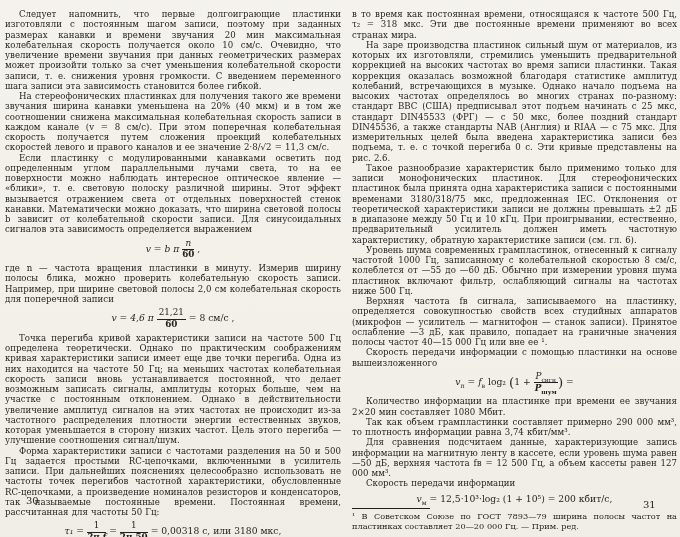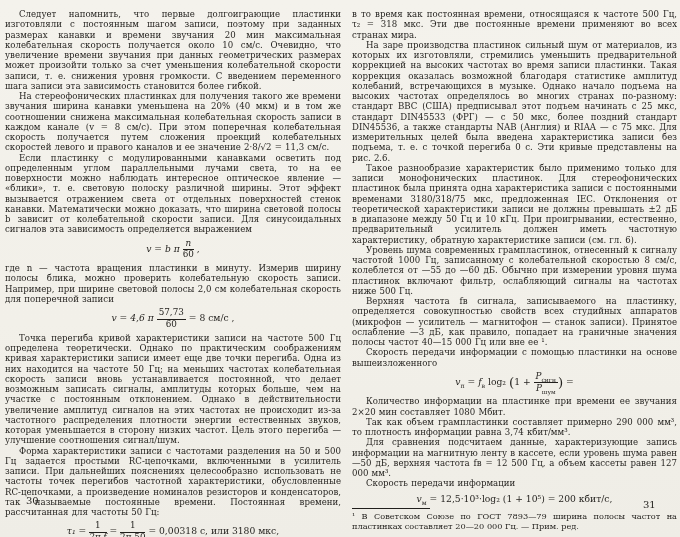--- a/index.html
+++ b/index.html
@@ -30,21 +30,21 @@
   }
   .formula i { font-style:italic; }
   .frac {
     display:inline-block;
     vertical-align:middle;
     text-align:center;
     line-height:1.12;
     font-size:8.8px;
   }
   .frac .num { display:block; border-bottom:0.8px solid #211f1c; padding:0 2px 0.5px 2px; }
-  .frac .den { display:block; padding-top:0.5px; }
+  .frac .den { display:block; padding-top:0.5px;font-weight:bold; }
   .bigparen { font-size:145%; vertical-align:middle; font-style:normal; }
   sub { font-size:68%; line-height:0; }
   .fline { display:block; margin:2px 0; }
   .footnote-rule {
     width:78px; height:0;
     border-top:0.9px solid #211f1c;
     margin:4px 0 3px 0;
   }
   .footnote {
     margin:0;
@@ -70,21 +70,21 @@
     <p class="para indent">На стереофонических пластинках для получения такого же времени звучания ширина канавки уменьшена на 20% (40 мкм) и в том же соотношении снижена максимальная колебательная скорость записи в каждом канале (v = 8 см/с). При этом поперечная колебательная скорость получается путем сложения проекций колебательных скоростей левого и правого каналов и ее значение 2·8/√2 = 11,3 см/с.</p>
     <p class="para indent">Если пластинку с модулированными канавками осветить под определенным углом параллельными лучами света, то на ее поверхности можно наблюдать интересное оптическое явление — «блики», т. е. световую полоску различной ширины. Этот эффект вызывается отражением света от отдельных поверхностей стенок канавки. Математически можно доказать, что ширина световой полосы b зависит от колебательной скорости записи. Для синусоидальных сигналов эта зависимость определяется выражением</p>
 
     <div class="formula">
       <i>v = b π </i><span class="frac"><i class="num">n</i><span class="den">60</span></span><span> ,</span>
     </div>
 
     <p class="para">где n — частота вращения пластинки в минуту. Измерив ширину полосы блика, можно проверить колебательную скорость записи. Например, при ширине световой полосы 2,0 см колебательная скорость для поперечной записи</p>
 
     <div class="formula">
-      <i>v = 4,6 π </i><span class="frac"><span class="num">57,73</span><span class="den">60</span></span><span> = 8 см/с ,</span>
+      <i>v = 4,6 π </i><span class="frac"><span class="num">21,21</span><span class="den">60</span></span><span> = 8 см/с ,</span>
     </div>
 
     <p class="para indent">Точка перегиба кривой характеристики записи на частоте 500 Гц определена теоретически. Однако по практическим соображениям кривая характеристики записи имеет еще две точки перегиба. Одна из них находится на частоте 50 Гц; на меньших частотах колебательная скорость записи вновь устанавливается постоянной, что делает возможным записать сигналы, амплитуды которых больше, чем на участке с постоянным отклонением. Однако в действительности увеличение амплитуд сигналов на этих частотах не происходит из-за частотного распределения плотности энергии естественных звуков, которая уменьшается в сторону низких частот. Цель этого перегиба — улучшение соотношения сигнал/шум.</p>
     <p class="para indent">Форма характеристики записи с частотами разделения на 50 и 500 Гц задается простыми RC-цепочками, включенными в усилитель записи. При дальнейших пояснениях целесообразно использовать не частоты точек перегибов частотной характеристики, обусловленные RC-цепочками, а произведение номиналов резисторов и конденсаторов, так называемые постоянные времени. Постоянная времени, рассчитанная для частоты 50 Гц:</p>
 
     <div class="formula">
       <i>τ₁ = </i><span class="frac"><span class="num">1</span><i class="den">2π f</i></span><span> = </span><span class="frac"><span class="num">1</span><span class="den">2π 50</span></span><span> = 0,00318 с, или 3180 мкс,</span>
     </div>
   </div>
 

